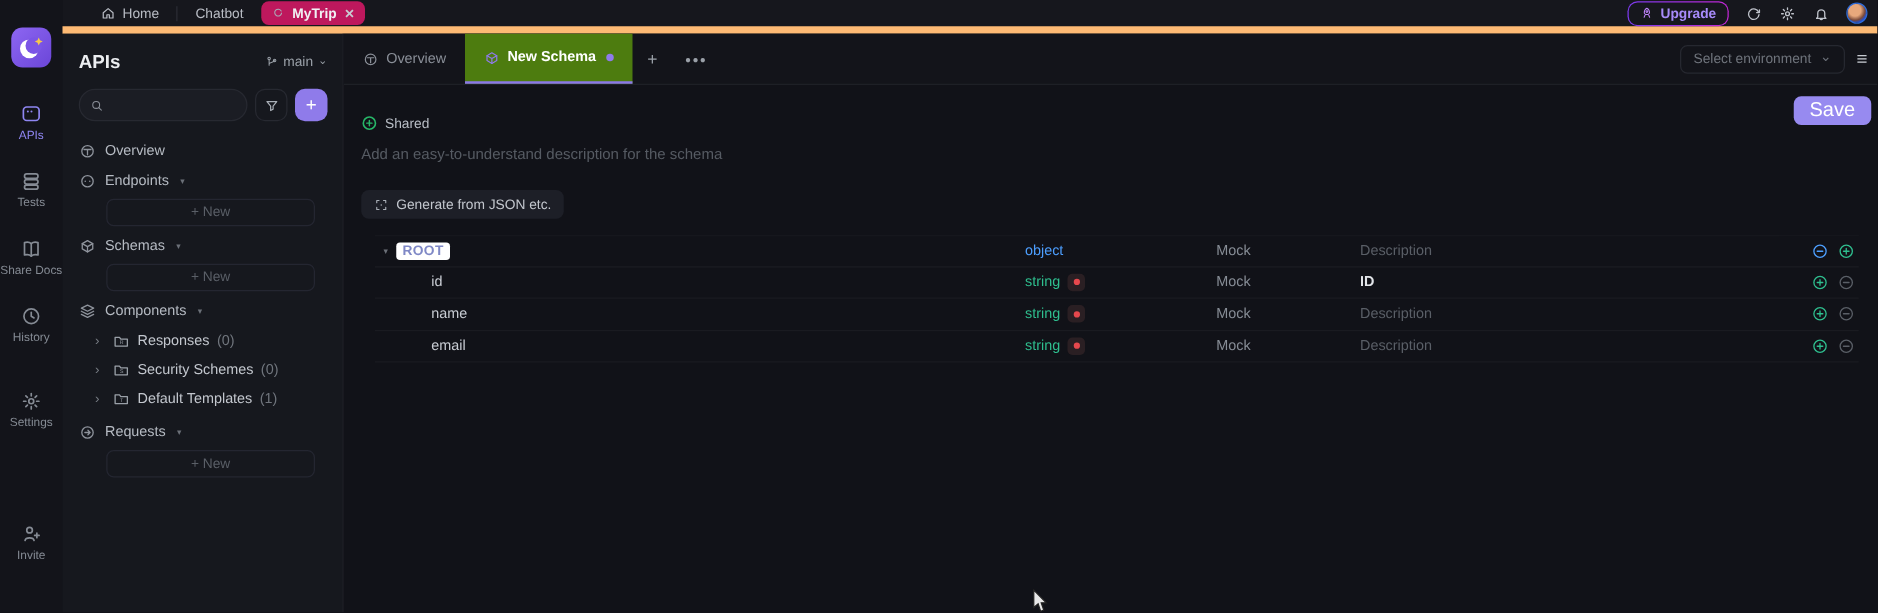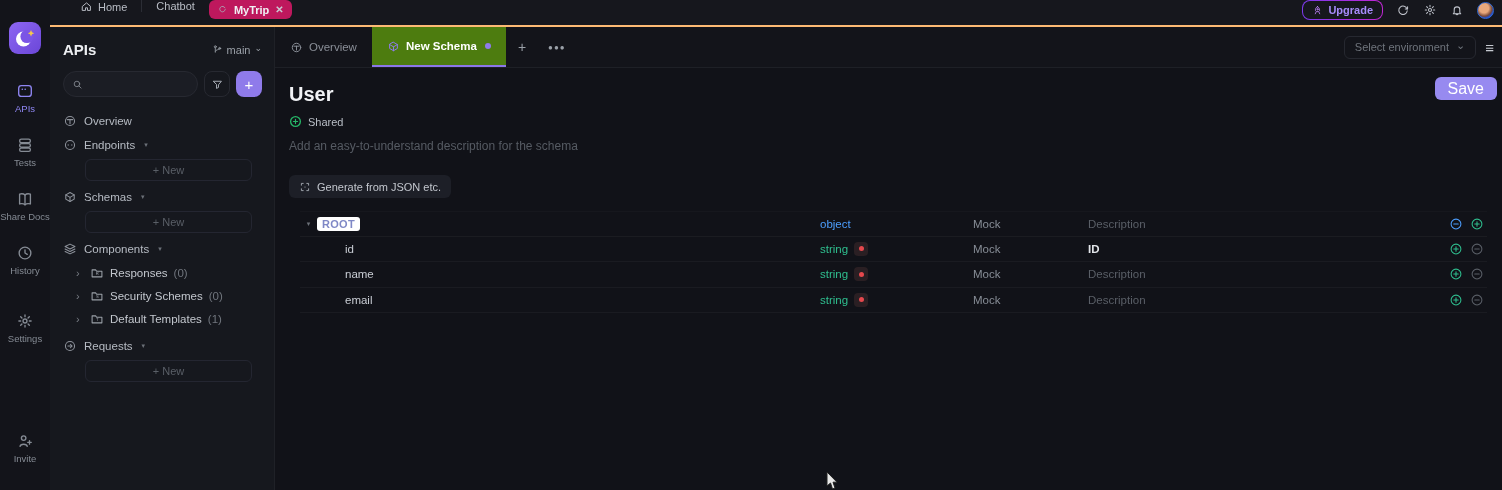--- a/index.html
+++ b/index.html
@@ -10,28 +10,28 @@
     -webkit-font-smoothing:antialiased;
   }
   .app { display:flex; height:100%; }
 
   
   .rail { width:50px; background:#13141a; display:flex; flex-direction:column; align-items:center; padding-top:8px; flex:0 0 50px; }
   .logo { width:32px; height:32px; border-radius:9px; background:linear-gradient(135deg,#8d66f2,#6b46d8); position:relative; margin:14px 0 28px; flex:0 0 auto; }
   .rail-item { display:flex; flex-direction:column; align-items:center; gap:3px; margin-bottom:22px; color:#858b94; font-size:9.5px; cursor:pointer; }
   .rail-item.active { color:#8f86f2; }
   .rail-item .ric { width:18px; height:18px; }
-  .rail-invite { margin-top:auto; margin-bottom:26px; }
+  .rail-invite { margin-top:auto; margin-bottom:40px; }
   .ic { stroke:currentColor; fill:none; stroke-width:1.5; stroke-linecap:round; stroke-linejoin:round; display:block; }
 
   
   .right { flex:1; display:flex; flex-direction:column; min-width:0; }
 
   
-  .topbar { height:27px; background:#16171d; border-bottom:2px solid #fdba74; display:flex; align-items:flex-start; padding:0 8px 0 30px; gap:14px; flex:0 0 27px; }
+  .topbar { height:27px; background:#16171d; border-bottom:6px solid #fdba74; display:flex; align-items:center; padding:0 8px 0 30px; gap:14px; flex:0 0 27px; }
   .tb-item { display:flex; align-items:center; gap:5px; font-size:11px; color:#b9bdc5; cursor:pointer; }
   .tb-sep { width:1px; height:12px; background:#2b2d35; }
   .proj-pill { display:flex; align-items:center; gap:6px; background:#be185d; border-radius:6px; height:19px; padding:0 8px; color:#f0f1f4; font-size:11px; font-weight:bold; cursor:pointer; }
   .proj-pill .x { color:#c9ccd3; font-size:10px; }
   .tb-right { margin-left:auto; display:flex; align-items:center; gap:13px; }
   .upgrade-wrap { background:linear-gradient(90deg,#7c3aed,#c026d3); padding:1px; border-radius:8px; cursor:pointer; }
   .upgrade { background:#16171d; border-radius:7px; height:18px; display:flex; align-items:center; gap:5px; padding:0 9px; font-size:11px; font-weight:bold; color:#a78bfa; }
   .tb-ic { width:14px; height:14px; color:#bfc3cb; cursor:pointer; }
   .avatar { width:17px; height:17px; border-radius:50%; background:radial-gradient(circle at 40% 35%, #e8a87c 0 35%, #7a4a3a 60%, #1d4ed8 75%); border:1.5px solid #2f6bd8; cursor:pointer; }
 
@@ -365,21 +365,20 @@
               <span>Select environment</span>
               <span style="margin-top:-4px;">⌄</span>
             </div>
             <span class="hamburger">≡</span>
           </div>
         </div>
 
         <div class="content">
           <button class="save-btn">Save</button>
 
-          <div class="page-title">User</div>
 
           <div class="shared-row">
             <svg width="13" height="13" viewBox="0 0 20 20">
               <circle cx="10" cy="10" r="7.5" fill="none" stroke="#27b768" stroke-width="2"></circle>
               <path d="M10 6.8v6.4M6.8 10h6.4" stroke="#27b768" stroke-width="1.8" stroke-linecap="round"></path>
             </svg>
             <span>Shared</span>
           </div>
 
           <div class="desc-ph">Add an easy-to-understand description for the schema</div>

